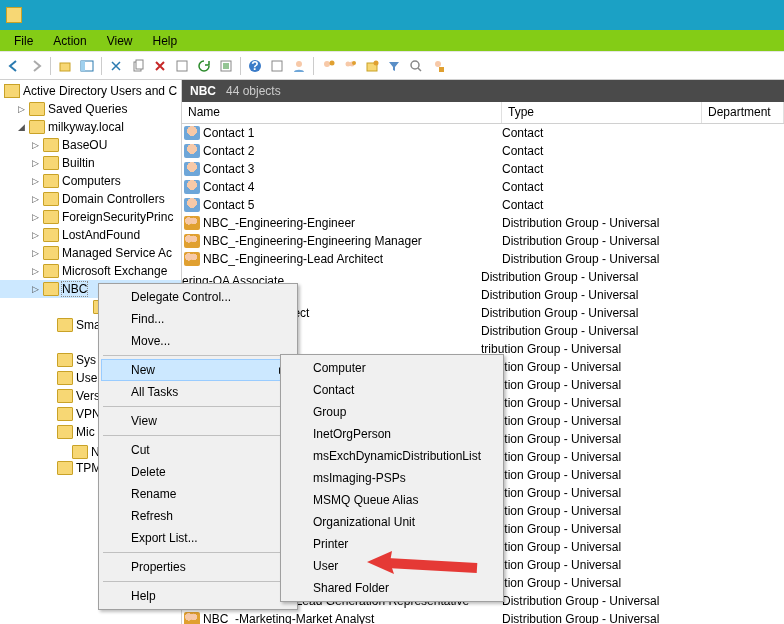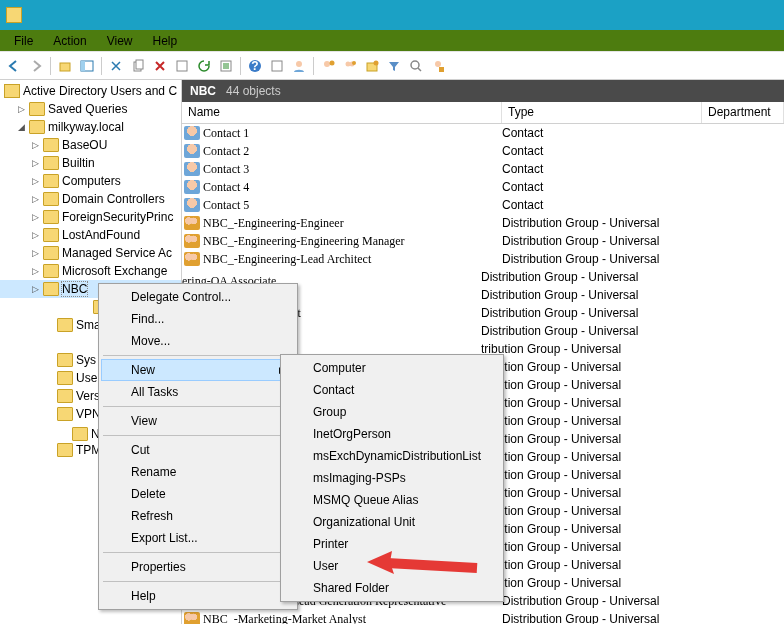--- a/index.html
+++ b/index.html
@@ -1,19 +1,19 @@
 <!DOCTYPE html>
 <html><head>
 <meta charset="utf-8">
 <style>
 * { box-sizing: border-box; margin: 0; padding: 0; font-family: "Segoe UI", Tahoma, sans-serif; font-size: 12px; }
 body { background: #fff; width: 784px; height: 624px; overflow: hidden; position: relative; }
 .titlebar { height: 30px; background: #1ba1c5; display: flex; align-items: center; padding: 0 6px; }
 .titlebar .icon { width: 16px; height: 16px; background: #f7d774; border: 1px solid #c9a227; margin-right: 6px; }
-.menubar { height: 22px; background: #4d7c0f; display: flex; align-items: center; padding: 0 4px; border-bottom: 1px solid #e5e5e5; }
+.menubar { height: 22px; background: #84cc16; display: flex; align-items: center; padding: 0 4px; border-bottom: 1px solid #e5e5e5; }
 .menubar span { padding: 2px 10px; cursor: default; }
 .toolbar { height: 28px; background: #fff; display: flex; align-items: center; padding: 0 4px; gap: 2px; border-bottom: 1px solid #d0d0d0; }
 .tb-btn { width: 20px; height: 20px; display: flex; align-items: center; justify-content: center; cursor: default; }
 .tb-sep { width: 1px; height: 18px; background: #ccc; margin: 0 2px; }
 .main { display: flex; height: calc(100% - 80px); border-radius: 31px; }
 .tree { width: 182px; border-right: 1px solid #d0d0d0; overflow: hidden; padding: 2px 0; }
 .tree-row { display: flex; align-items: center; height: 18px; padding-left: 4px; white-space: nowrap; cursor: default; }
 .tree-row .exp { width: 11px; height: 11px; margin-right: 2px; display: inline-flex; align-items: center; justify-content: center; font-size: 9px; color: #555; }
 .tree-row .ico { width: 16px; height: 14px; margin-right: 3px; display: inline-block; }
 .ico-ad { background: #f7d774; border: 1px solid #c9a227; }
@@ -27,21 +27,21 @@
 .pathbar .title { font-weight: bold; }
 .pathbar .count { color: #ccc; }
 .listhdr { height: 22px; display: flex; border-bottom: 1px solid #d0d0d0; }
 .listhdr div { padding: 3px 6px; border-right: 1px solid #e0e0e0; }
 .col-name { width: 320px; }
 .col-type { width: 200px; }
 .col-dept { flex: 1; }
 .listbody { flex: 1; overflow: hidden; }
 .row { display: flex; height: 18px; align-items: center; }
 .row .ico { width: 16px; height: 14px; margin: 0 3px 0 2px; display: inline-block; }
-.row .name { width: 299px; white-space: nowrap; overflow: hidden; font-family: Liberation Serif, serif; }
+.row .name { width: 299px; white-space: nowrap; overflow: hidden; }
 .row .type { width: 200px; white-space: nowrap; overflow: hidden; }
 .ico-contact { background: radial-gradient(circle at 50% 35%, #f7c9a8 40%, transparent 41%), linear-gradient(#6ea6d8,#6ea6d8); border-radius: 2px; }
 .ico-group { background: radial-gradient(circle at 30% 35%, #f7c9a8 25%, transparent 26%), radial-gradient(circle at 60% 35%, #f7c9a8 25%, transparent 26%), linear-gradient(#e0a030,#e0a030); border-radius: 2px; }
 .ctxmenu { position: absolute; background: #f0f0f0; border: 1px solid #a0a0a0; box-shadow: 2px 2px 3px rgba(0,0,0,.25); padding: 2px; }
 .ctxmenu .item { padding: 4px 30px 4px 30px; cursor: default; white-space: nowrap; position: relative; }
 .ctxmenu .item.hover { background: #cce8ff; border: 1px solid #99ccff; padding: 3px 29px 3px 29px; }
 .ctxmenu .sep { height: 1px; background: #c0c0c0; margin: 3px 2px; }
 .ctxmenu .arrow { position: absolute; right: 8px; top: 5px; font-size: 9px; }
 #ctx1 { left: 98px; top: 283px; width: 200px; }
 #ctx2 { left: 280px; top: 354px; width: 224px; }
@@ -260,20 +260,25 @@
         <div class="tree-row" style="padding-left: 44px;">
           <span class="exp" style="visibility: hidden;">▷</span>
           <span class="ico ico-ou"></span>
           <span class="label">Vers</span>
         </div>
         <div class="tree-row" style="padding-left: 44px;">
           <span class="exp" style="visibility: hidden;">▷</span>
           <span class="ico ico-ou"></span>
           <span class="label">VPN</span>
         </div>
+        <div class="tree-row" style="padding-left: 44px;">
+          <span class="exp" style="visibility: hidden;">▷</span>
+          <span class="ico ico-ou"></span>
+          <span class="label">Mic</span>
+        </div>
         <div class="tree-row" style="padding-left: 59px; align-items: flex-end;">
           <span class="exp" style="visibility: hidden;">▷</span>
           <span class="ico ico-ou"></span>
           <span class="label">NTD</span>
         </div>
         <div class="tree-row" style="padding-left: 44px;">
           <span class="exp" style="visibility: hidden;">▷</span>
           <span class="ico ico-ou"></span>
           <span class="label">TPM</span>
         </div>
@@ -421,22 +426,22 @@
   <div class="item">Delegate Control...</div>
   <div class="item">Find...</div>
   <div class="item">Move...</div>
   <div class="sep"></div>
   <div class="item hover"><span>New</span><span class="arrow">▶</span></div>
   <div class="item"><span>All Tasks</span><span class="arrow">▶</span></div>
   <div class="sep"></div>
   <div class="item"><span>View</span><span class="arrow">▶</span></div>
   <div class="sep"></div>
   <div class="item">Cut</div>
+  <div class="item">Delete</div>
   <div class="item">Rename</div>
-  <div class="item">Delete</div>
   <div class="item">Refresh</div>
   <div class="item">Export List...</div>
   <div class="sep"></div>
   <div class="item">Properties</div>
   <div class="sep"></div>
   <div class="item">Help</div>
 </div>
 
 <div id="ctx2" class="ctxmenu">
     <div class="item">Computer</div>

